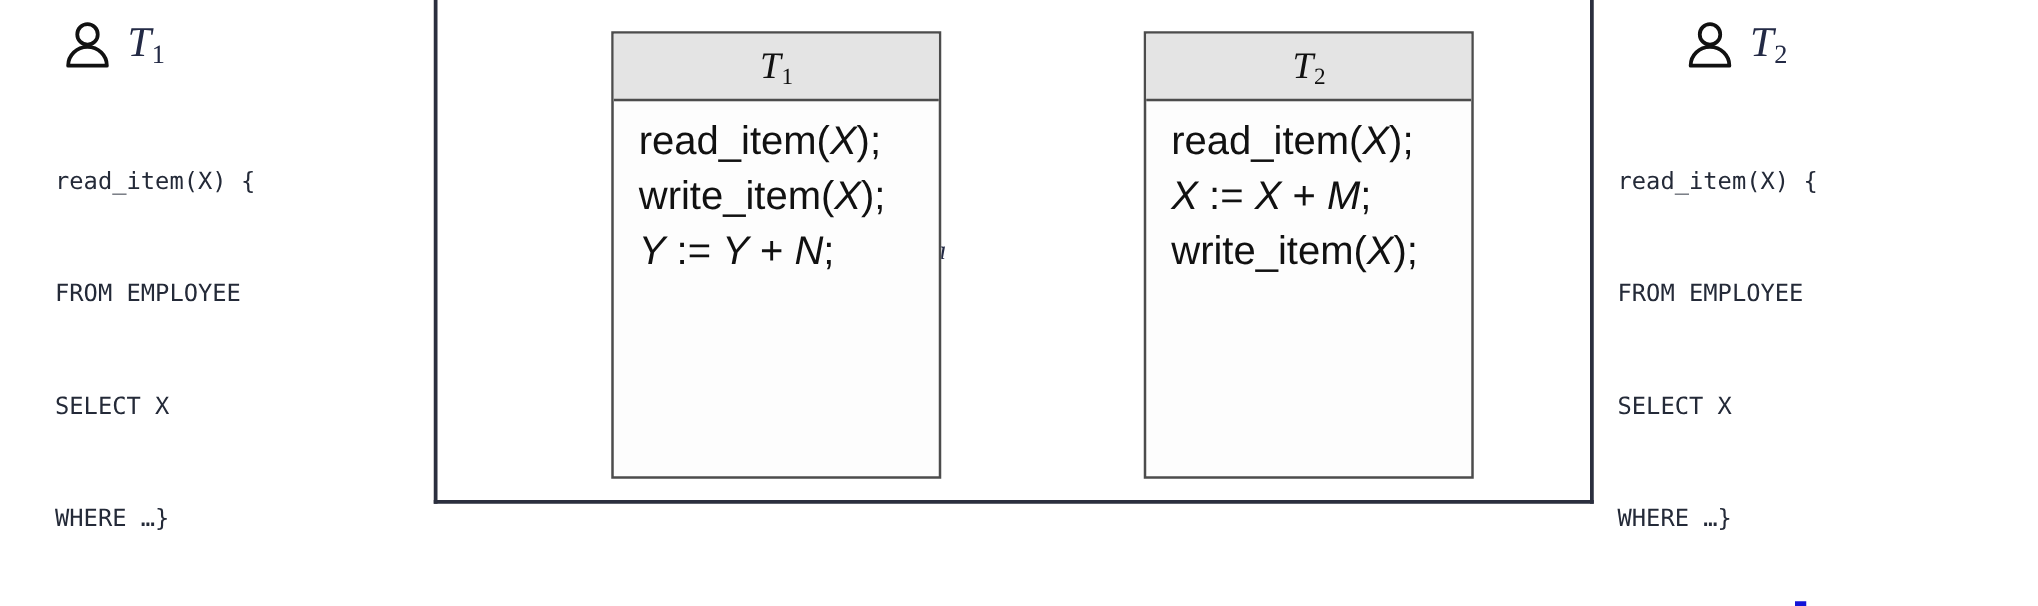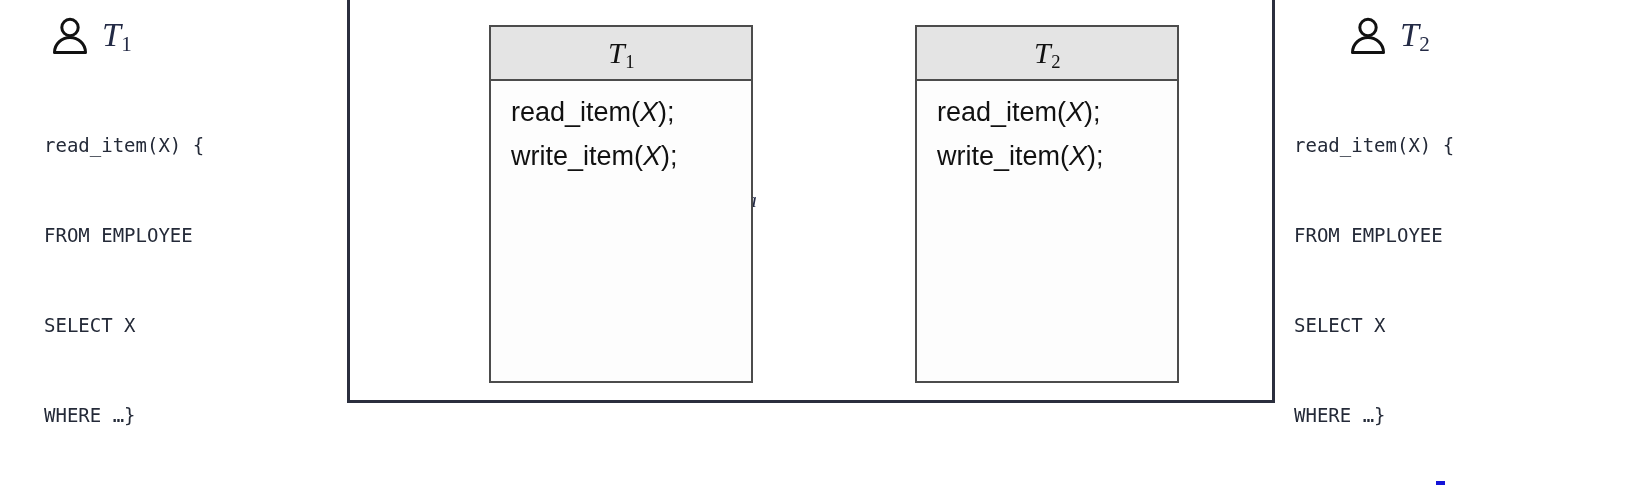--- a/index.html
+++ b/index.html
@@ -130,21 +130,21 @@
     position: relative;
     top: 0.28em;
     left: 0.03em;
   }
 
   .txn-ops {
     padding: 9px 0 0 20px;
   }
   .op-line {
     font-family: "Liberation Sans", sans-serif;
-    font-size: 27px;
+    font-size: 32px;
     line-height: 44px;
     color: #111111;
     white-space: pre;
   }
   .op-line i {
     font-family: "Liberation Sans", sans-serif;
     font-style: italic;
   }
 
   
@@ -188,29 +188,31 @@
 
   <div id="schedule-name"><span>S</span><sub>a</sub></div>
 
   <div class="txn-table" id="txn-table-1">
     <div class="txn-table-header">
       <span class="hdr-text"><span>T</span><sub>1</sub></span>
     </div>
     <div class="txn-ops">
       <div class="op-line">read_item(<i>X</i>);</div>
       <div class="op-line">write_item(<i>X</i>);</div>
+      <div class="op-line"><i>Y</i> := <i>Y</i> + <i>N</i>;</div>
     </div>
   </div>
 
   <div class="txn-table" id="txn-table-2">
     <div class="txn-table-header">
       <span class="hdr-text"><span>T</span><sub>2</sub></span>
     </div>
     <div class="txn-ops">
       <div class="op-line">read_item(<i>X</i>);</div>
+      <div class="op-line"><i>X</i> := <i>X</i> + <i>M</i>;</div>
       <div class="op-line">write_item(<i>X</i>);</div>
     </div>
   </div>
 
 </div>
 
 <div class="side-panel right">
   <div class="side-head">
     <span class="person-icon">
       <svg viewBox="0 0 40 40" width="40" height="40" aria-hidden="true">

